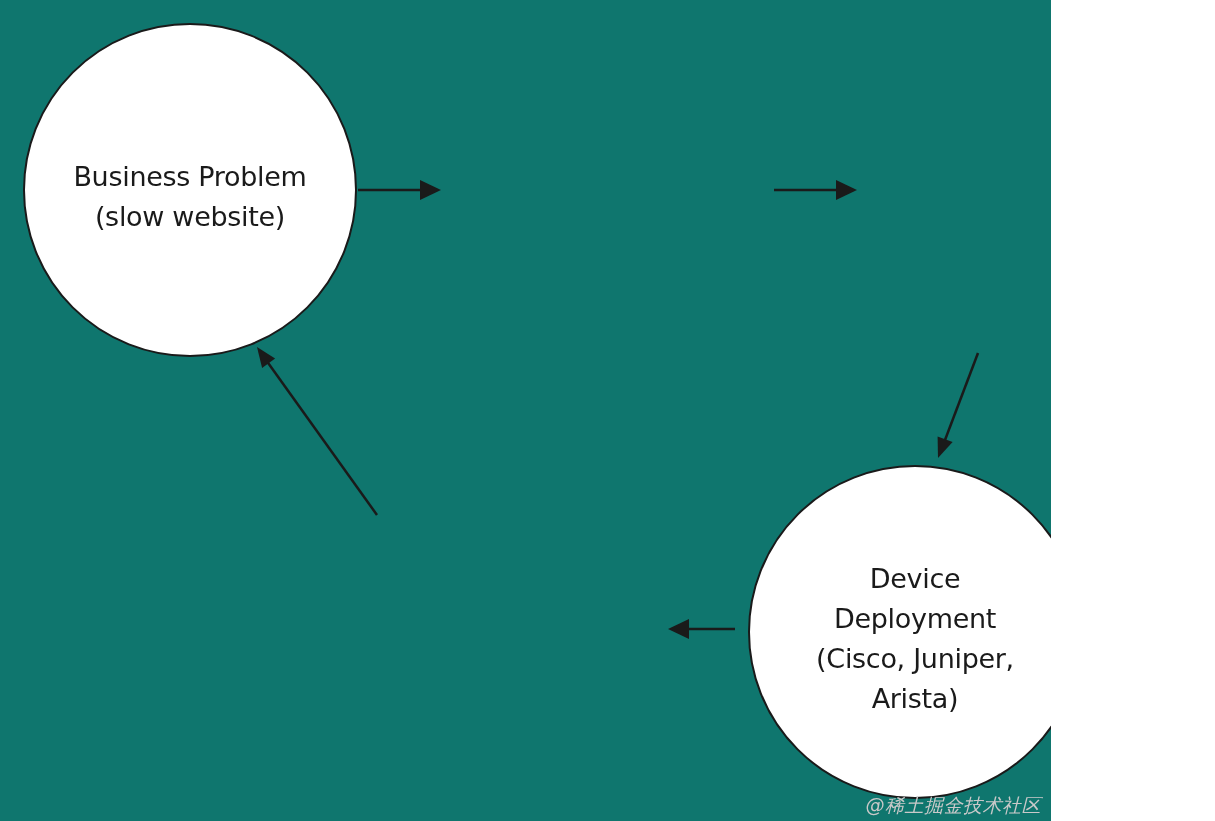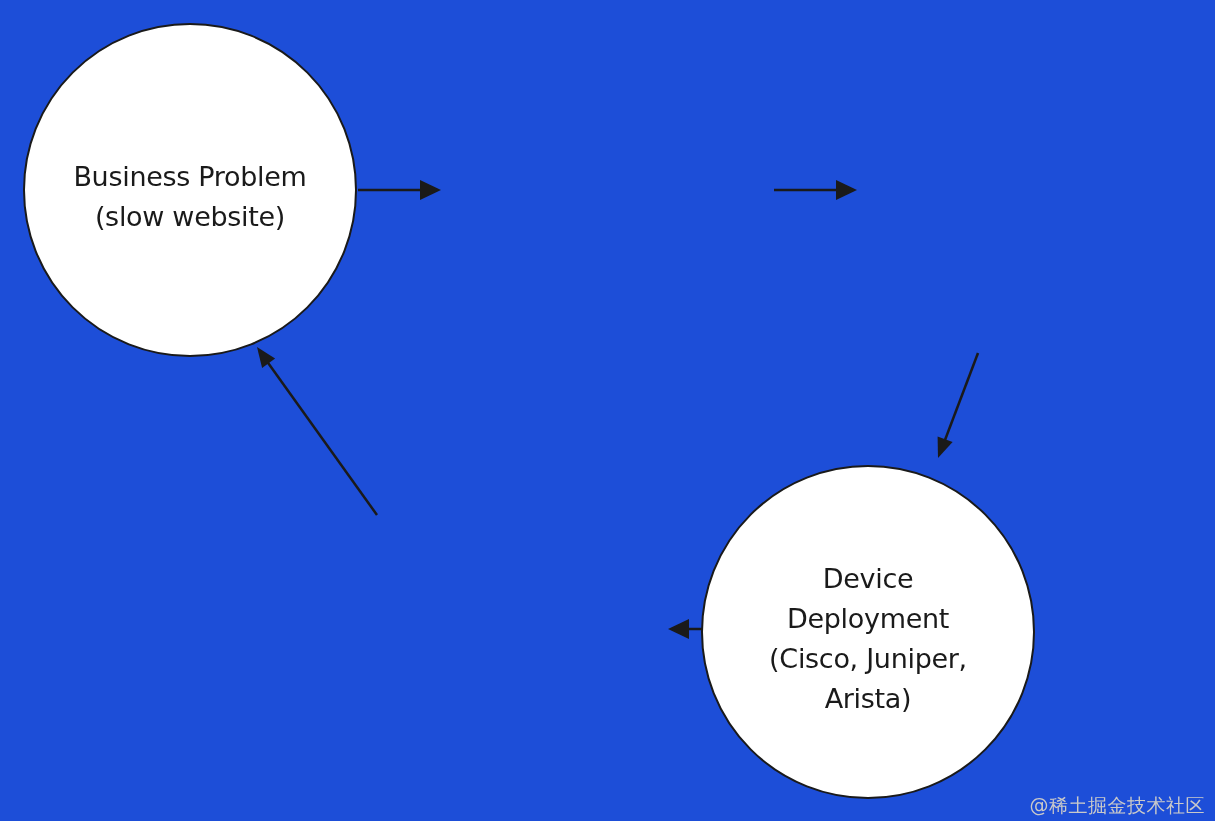--- a/index.html
+++ b/index.html
@@ -2,23 +2,23 @@
 <html><head>
 <meta charset="utf-8">
 <style>
   html, body {
     margin: 0;
     padding: 0;
     background: #ffffff;
   }
   .canvas {
     position: relative;
-    width: 1215px;
+    width: 1051px;
     height: 821px;
-    background: #1d4ed8;
+    background: #0f766e;
     overflow: hidden;
     font-family: "DejaVu Sans", "Liberation Sans", sans-serif;
   }
   .arrow-layer {
     position: absolute;
     left: 0;
     top: 0;
     width: 1215px;
     height: 821px;
   }
@@ -39,30 +39,31 @@
     line-height: 40px;
     white-space: pre-line;
     letter-spacing: -0.3px;
   }
   .node .node-label {
     padding-top: 14px;
   }
   #node-business-problem      { left:  23px; top:  23px; }
   #node-technology-requirement{ left: 440px; top:  23px; }
   #node-network-design        { left: 858px; top:  23px; }
-  #node-device-deployment     { left: 701px; top: 465px; }
+  #node-device-deployment     { left: 748px; top: 465px; }
   #node-verification-testing  { left: 332px; top: 463px; }
   .watermark {
     position: absolute;
     right: 10px;
     bottom: 5px;
     font-size: 19px;
     line-height: 22px;
     color: #c9c9c9;
     letter-spacing: 0.5px;
+    font-style: italic;
   }
 </style>
 </head>
 <body>
 
 <div class="canvas">
 
   <svg class="arrow-layer" viewBox="0 0 1215 821" xmlns="http://www.w3.org/2000/svg">
     <g stroke="#1a1a1a" fill="#1a1a1a">
       <line x1="358" y1="190" x2="423" y2="190" stroke-width="2.5"></line>

